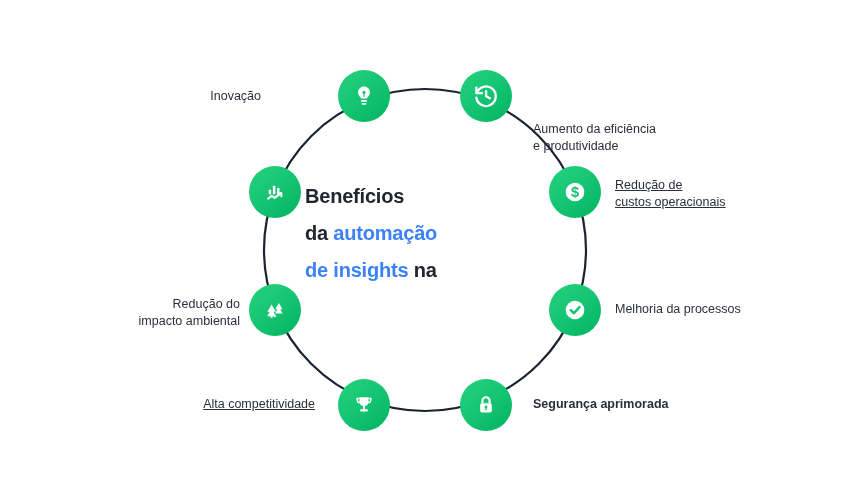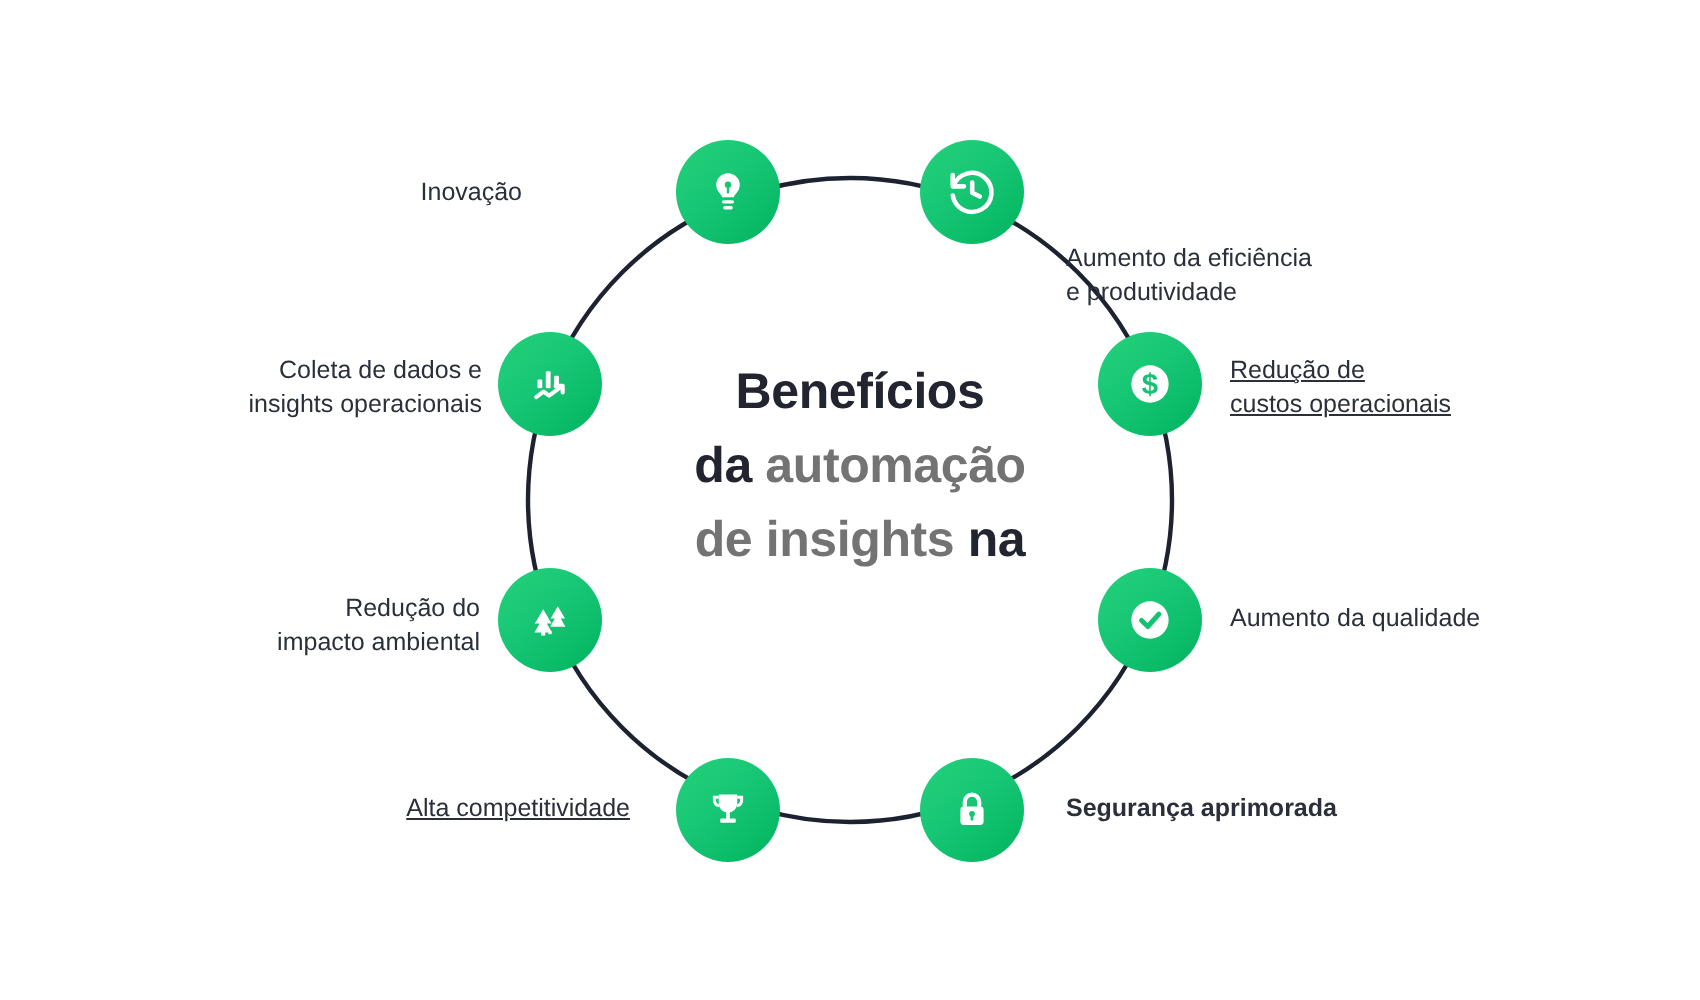--- a/index.html
+++ b/index.html
@@ -31,29 +31,28 @@
     width: 850px;
     height: 500px;
   }
 
   
   .center-title {
     position: absolute;
     left: 305px;
     top: 178px;
     width: 250px;
-    text-align: center;
-    font-size: 25px;
+    font-size: 20px;
     line-height: 37px;
     font-weight: bold;
     color: #22252f;
     letter-spacing: -0.2px;
   }
   .center-title .accent {
-    color: #737373;
+    color: #3b82f6;
   }
 
   
   .node {
     position: absolute;
     width: 52px;
     height: 52px;
     border-radius: 50%;
     background: linear-gradient(140deg, #24d17c 0%, #17c674 45%, #00b35f 100%);
     display: flex;
@@ -132,21 +131,21 @@
 custos operacionais</div>
 
   <div class="node" style="left:549px; top:284px;">
     <span>
       <svg width="26" height="26" viewBox="0 0 24 24">
         <circle cx="12" cy="12" r="8.6" fill="#ffffff"></circle>
         <polyline points="8.1,12.2 11,15 16.1,9.3" fill="none" stroke="#14c271" stroke-width="2.3" stroke-linecap="round" stroke-linejoin="round"></polyline>
       </svg>
     </span>
   </div>
-  <div class="label right" style="left:615px; top:301px; width:190px;">Aumento da qualidade</div>
+  <div class="label right" style="left:615px; top:301px; width:190px;">Melhoria da processos</div>
 
   <div class="node" style="left:460px; top:379px;">
     <span>
       <svg width="24" height="24" viewBox="0 0 24 24" fill="#ffffff">
         <path d="M8.4 10.4V7.9a3.6 3.6 0 0 1 7.2 0v2.5" fill="none" stroke="#ffffff" stroke-width="2.1"></path>
         <rect x="6.2" y="10.3" width="11.6" height="9.2" rx="1.7"></rect>
         <circle cx="12" cy="13.9" r="1.45" fill="#17c674"></circle>
         <rect x="11.3" y="14.3" width="1.4" height="3" rx="0.6" fill="#17c674"></rect>
       </svg>
     </span>
@@ -184,16 +183,14 @@
     <span>
       <svg width="25" height="25" viewBox="0 0 24 24" fill="#ffffff">
         <rect x="5.5" y="9.4" width="2.3" height="4.2" rx="0.5"></rect>
         <rect x="9.5" y="5.4" width="2.3" height="8.2" rx="0.5"></rect>
         <rect x="13.5" y="7.6" width="2.3" height="6" rx="0.5"></rect>
         <path d="M4.9 17.8l3.5-2.6 2.7 1.9 5.6-4.1" fill="none" stroke="#ffffff" stroke-width="2" stroke-linecap="round" stroke-linejoin="round"></path>
         <polyline points="14.2,12.4 17.6,12.4 17.6,15.6" fill="none" stroke="#ffffff" stroke-width="2" stroke-linecap="round" stroke-linejoin="round"></polyline>
       </svg>
     </span>
   </div>
-  <div class="label left" style="left:96px; top:177px; width:145px;">Coleta de dados e
-insights operacionais</div>
 
 </div>
 
 </body></html>

